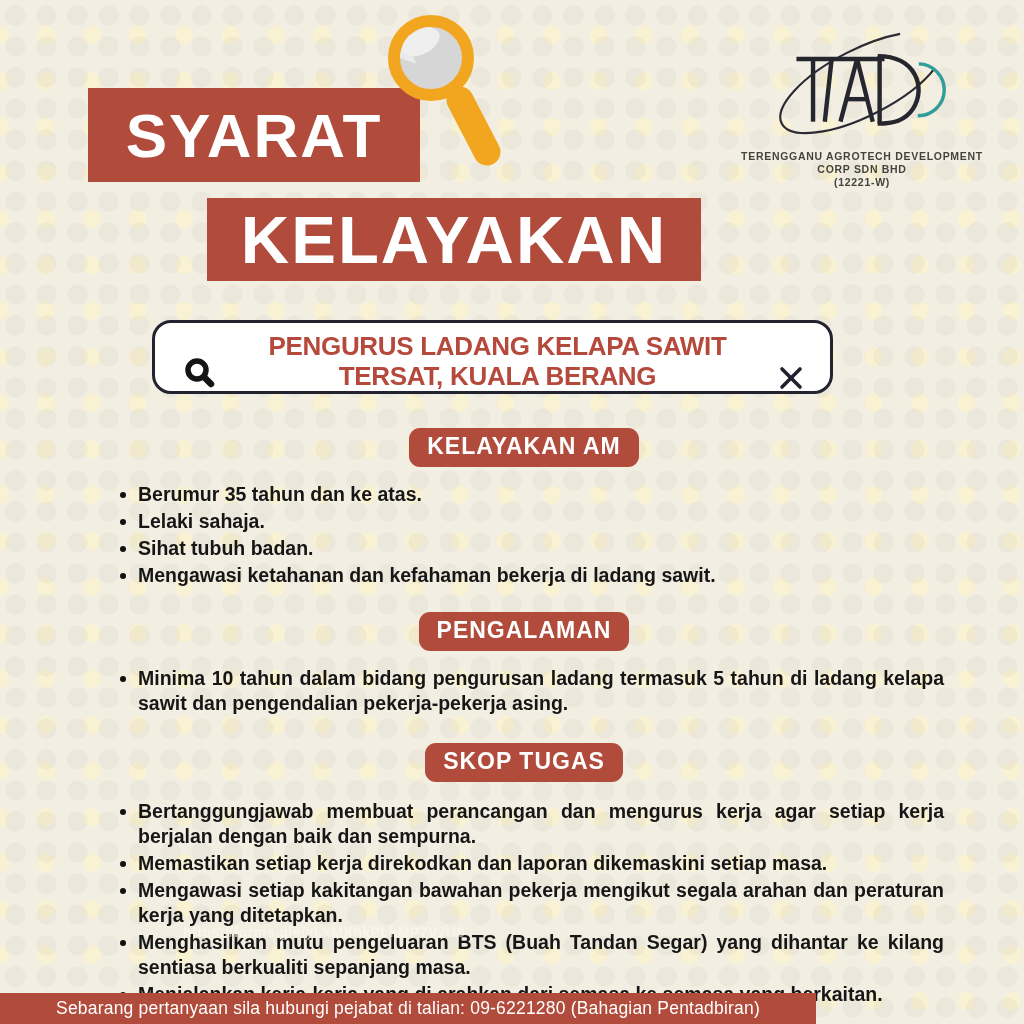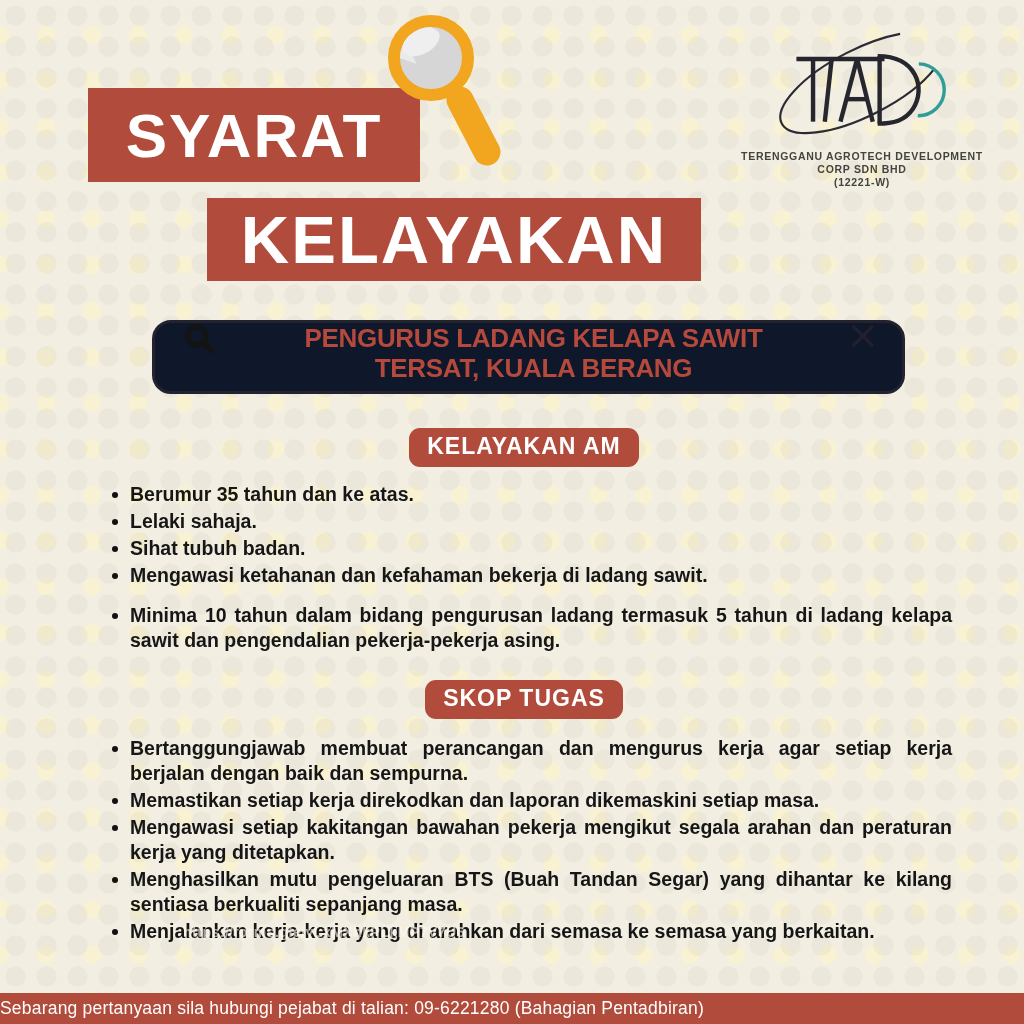--- a/index.html
+++ b/index.html
@@ -35,43 +35,43 @@
 
   .magnifier-illustration{position:absolute;left:383px;top:12px;width:132px;height:162px;z-index:3;}
 
   
   .logo-block{position:absolute;left:737px;top:26px;width:250px;text-align:center;z-index:1;}
   .logo-caption{margin-top:6px;font-size:10.5px;font-weight:700;letter-spacing:0.7px;
     color:#44443f;line-height:13px;}
 
   
   .search-bar{
-    position:absolute;left:152px;top:320px;width:753px;height:74px;
-    background:#0f172a;border:3.5px solid #232330;border-radius:19px;
-    display:flex;align-items:flex-start;z-index:2;
+    position:absolute;left:152px;top:320px;width:681px;height:74px;
+    background:#ffffff;border:3.5px solid #232330;border-radius:19px;
+    display:flex;align-items:flex-end;z-index:2;
   }
   .search-bar .sicon{margin-left:28px;flex:0 0 auto;}
   .search-query{
     flex:1 1 auto;text-align:center;color:#b5493c;font-weight:700;
     font-size:26px;line-height:30px;letter-spacing:-0.3px;
   }
   .search-bar .cicon{margin-right:26px;flex:0 0 auto;}
 
   
   .content{position:absolute;left:0;top:415px;width:1024px;z-index:1;}
   .badge-row{text-align:center;}
   .badge{
     display:inline-block;background:var(--accent-red);color:#fff;
     font-weight:700;font-size:23px;letter-spacing:1px;
     padding:5px 18px 7px;border-radius:11px;margin-left:24px;
   }
   .badge-row.r1{margin-top:13px;}
   .badge-row.r2{margin-top:24px;}
   .badge-row.r3{margin-top:27px;}
-  ul.bullets{margin:8px;padding:0 64px 0 100px;list-style:none;}
+  ul.bullets{margin:16px;padding:0 64px 0 100px;list-style:none;}
   ul.bullets.u1{margin-top:15px;}
   ul.bullets.u2{margin-top:15px;}
   ul.bullets.u3{margin-top:17px;}
   ul.bullets li{
     position:relative;padding-left:22px;margin:0 0 2px 0;
     font-size:19.5px;font-weight:600;line-height:25px;color:var(--text-ink);
   }
   ul.bullets li::before{
     content:"";position:absolute;left:4px;top:10px;width:6px;height:6px;
     border-radius:50%;background:#111;
@@ -80,23 +80,23 @@
 
   
   .watermark{
     position:absolute;left:183px;top:924px;z-index:5;pointer-events:none;
     font-size:14px;font-weight:600;letter-spacing:0.5px;
     color:rgba(255,248,237,0.62);white-space:nowrap;
   }
 
   
   .footer-bar{
-    position:absolute;left:0;top:993px;width:1024px;height:31px;
+    position:absolute;left:0;top:993px;width:816px;height:31px;
     background:var(--accent-red);color:#fff;z-index:4;
-    display:flex;align-items:center;
+    display:flex;align-items:center;justify-content:center;
     font-size:17.5px;font-weight:500;letter-spacing:0.2px;
   }
 </style>
 </head>
 <body>
 
 <div class="banner banner-1">
   <span>SYARAT</span>
 </div>
 <div class="banner banner-2">
@@ -153,20 +153,23 @@
   <div class="badge-row r1">
     <span class="badge">KELAYAKAN AM</span>
   </div>
   <ul class="bullets u1">
     <li>Berumur 35 tahun dan ke atas.</li>
     <li>Lelaki sahaja.</li>
     <li>Sihat tubuh badan.</li>
     <li>Mengawasi ketahanan dan kefahaman bekerja di ladang sawit.</li>
   </ul>
 
+  <div class="badge-row r2">
+    <span class="badge">PENGALAMAN</span>
+  </div>
   <ul class="bullets u2 just">
     <li>Minima 10 tahun dalam bidang pengurusan ladang termasuk 5 tahun di ladang kelapa sawit dan pengendalian pekerja-pekerja asing.</li>
   </ul>
 
   <div class="badge-row r3">
     <span class="badge">SKOP TUGAS</span>
   </div>
   <ul class="bullets u3 just">
     <li>Bertanggungjawab membuat perancangan dan mengurus kerja agar setiap kerja berjalan dengan baik dan sempurna.</li>
     <li>Memastikan setiap kerja direkodkan dan laporan dikemaskini setiap masa.</li>

